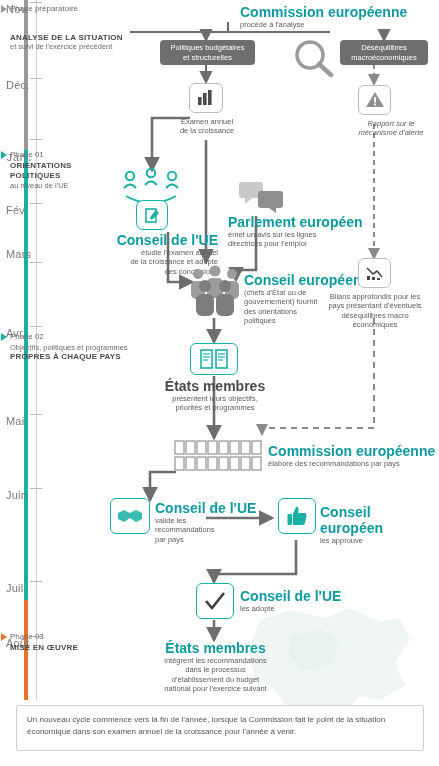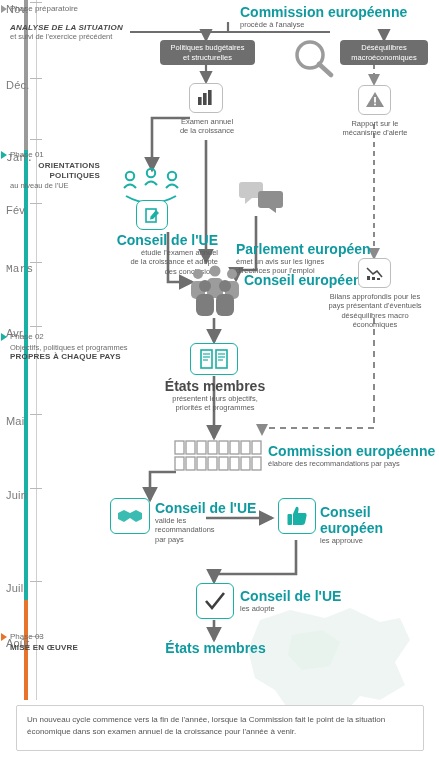--- a/index.html
+++ b/index.html
@@ -80,21 +80,21 @@
 
   <div class="abs tl-label" style="top:79px;">Déc.</div>
   <div class="abs tl-tick" style="top:78px;"></div>
 
   <div class="abs tl-label" style="top:152px;font-family:Liberation Mono, monospace;">Jan.</div>
   <div class="abs tl-tick" style="top:139px;"></div>
 
   <div class="abs tl-label" style="top:204px;">Fév.</div>
   <div class="abs tl-tick" style="top:203px;"></div>
 
-  <div class="abs tl-label" style="top:263px;font-family:Liberation Mono, monospace;">Mars</div>
+  <div class="abs tl-label" style="top:248px;">Mars</div>
   <div class="abs tl-tick" style="top:262px;"></div>
 
   <div class="abs tl-label" style="top:327px;">Avr.</div>
   <div class="abs tl-tick" style="top:326px;"></div>
 
   <div class="abs tl-label" style="top:415px;">Mai</div>
   <div class="abs tl-tick" style="top:414px;"></div>
 
   <div class="abs tl-label" style="top:489px;">Juin</div>
   <div class="abs tl-tick" style="top:488px;"></div>
@@ -102,30 +102,30 @@
   <div class="abs tl-label" style="top:582px;">Juil.</div>
   <div class="abs tl-tick" style="top:581px;"></div>
 
   <div class="abs tl-label" style="top:637px;">Août</div>
   <div class="abs tl-tick" style="top:636px;"></div>
 
   <div class="abs phase" style="top:4px;">
     <div style="position:relative;">
       <div class="ph-arrow" style="border-left:6px solid #9a9a9a;"></div>
       <div class="ph-title">Phase préparatoire</div>
-      <div class="ph-strong" style="margin-top:10px;font-style:italic;">ANALYSE DE LA SITUATION</div>
+      <div class="ph-strong" style="margin-top:20px;">ANALYSE DE LA SITUATION</div>
       <div class="ph-sub">et suivi de l'exercice précédent</div>
     </div>
   </div>
 
   <div class="abs phase" style="top:150px;">
     <div style="position:relative;">
       <div class="ph-arrow" style="border-left:6px solid #19b0a6;"></div>
       <div class="ph-title">Phase 01</div>
-      <div class="ph-strong" style="margin-top:2px;width:90px;line-height:1.25;text-align:right;">ORIENTATIONS POLITIQUES</div>
+      <div class="ph-strong" style="margin-top:2px;width:90px;line-height:1.25;">ORIENTATIONS POLITIQUES</div>
       <div class="ph-sub">au niveau de l'UE</div>
     </div>
   </div>
 
   <div class="abs phase" style="top:332px;">
     <div style="position:relative;">
       <div class="ph-arrow" style="border-left:6px solid #19b0a6;"></div>
       <div class="ph-title">Phase 02</div>
       <div class="ph-sub" style="margin-top:2px;">Objectifs, politiques et programmes</div>
       <div class="ph-strong">PROPRES À CHAQUE PAYS</div>
@@ -215,21 +215,21 @@
   <div class="abs t center" style="left:163px;top:117px;width:88px;white-space:pre-line;">Examen annuel
 de la croissance</div>
 
   <div class="abs node" style="left:358px;top:85px;width:33px;height:30px;">
     <svg width="20" height="18" viewBox="0 0 20 18">
       <path d="M10 1 L19 16 L1 16 Z" fill="#8f8f8f"></path>
       <rect x="9.1" y="6" width="1.8" height="5.5" fill="#fff"></rect>
       <rect x="9.1" y="12.6" width="1.8" height="1.8" fill="#fff"></rect>
     </svg>
   </div>
-  <div class="abs t center" style="left:332px;top:119px;width:86px;white-space:pre-line;">Rapport sur le
+  <div class="abs t center" style="left:348px;top:119px;width:86px;white-space:pre-line;font-style:italic;">Rapport sur le
 mécanisme d'alerte</div>
 
   <svg class="abs" style="left:120px;top:166px;" width="62" height="42" viewBox="0 0 62 42">
     <g fill="none" stroke="#19b0a6" stroke-width="2">
       <circle cx="10" cy="10" r="4.2"></circle>
         <path d="M4 22 q6 -7 12 0"></path>
       <circle cx="31" cy="7" r="4.2"></circle>
         <path d="M25 19 q6 -7 12 0"></path>
       <circle cx="52" cy="10" r="4.2"></circle>
         <path d="M46 22 q6 -7 12 0"></path>
@@ -248,21 +248,21 @@
 de la croissance et adopte
 des conclusions</div>
   </div>
 
   <svg class="abs" style="left:238px;top:180px;" width="46" height="34" viewBox="0 0 46 34">
     <rect x="1" y="2" width="24" height="16" rx="3" fill="#c9c9c9"></rect>
     <path d="M7 18 L7 24 L14 18 Z" fill="#c9c9c9"></path>
     <rect x="20" y="11" width="25" height="17" rx="3" fill="#8e8e8e"></rect>
     <path d="M38 28 L38 33 L31 28 Z" fill="#8e8e8e"></path>
   </svg>
-  <div class="abs" style="left:236px;top:214px;width:190px;margin-top:27px;">
+  <div class="abs" style="left:228px;top:214px;width:190px;">
     <div class="t-b teal">Parlement européen</div>
     <div class="t" style="white-space:pre-line;">émet un avis sur les lignes
 directrices pour l'emploi</div>
   </div>
 
   <svg class="abs" style="left:188px;top:264px;" width="54" height="54" viewBox="0 0 54 54">
     <g fill="#9c9c9c">
       <circle cx="10" cy="10" r="5"></circle>
         <rect x="3" y="17" width="14" height="18" rx="5"></rect>
       <circle cx="44" cy="10" r="5"></circle>
@@ -272,20 +272,24 @@
     </g>
     <g fill="#7d7d7d">
       <circle cx="17" cy="22" r="6"></circle>
         <rect x="8" y="30" width="18" height="22" rx="6"></rect>
       <circle cx="37" cy="22" r="6"></circle>
         <rect x="28" y="30" width="18" height="22" rx="6"></rect>
     </g>
   </svg>
   <div class="abs" style="left:244px;top:272px;width:125px;">
     <div class="t-b teal">Conseil européen</div>
+    <div class="t" style="white-space:pre-line;">(chefs d'État ou de
+gouvernement) fournit
+des orientations
+politiques</div>
   </div>
 
   <div class="abs node" style="left:358px;top:258px;width:33px;height:30px;">
     <svg width="19" height="17" viewBox="0 0 19 17">
       <polyline points="2,3 8,9 12,6 17,12" fill="none" stroke="#4a4a4a" stroke-width="1.6"></polyline>
       <rect x="2" y="11" width="3" height="4" fill="#4a4a4a"></rect>
       <rect x="7" y="12" width="3" height="3" fill="#4a4a4a"></rect>
       <rect x="12" y="13" width="3" height="2" fill="#4a4a4a"></rect>
     </svg>
   </div>
@@ -368,17 +372,21 @@
       <polyline points="2,10 8,17 20,2" fill="none" stroke="#3f3f3f" stroke-width="2.6"></polyline>
     </svg>
   </div>
   <div class="abs" style="left:240px;top:588px;width:120px;">
     <div class="t-b teal">Conseil de l'UE</div>
     <div class="t">les adopte</div>
   </div>
 
   <div class="abs center" style="left:118px;top:640px;width:195px;">
     <div class="t-b teal">États membres</div>
+    <div class="t" style="white-space:pre-line;">intègrent les recommandations
+dans le processus
+d'établissement du budget
+national pour l'exercice suivant</div>
   </div>
 
   <div class="abs footer">Un nouveau cycle commence vers la fin de l'année, lorsque la Commission fait le point de la situation économique dans son examen annuel de la croissance pour l'année à venir.</div>
 
 </div>
 
 </body></html>

